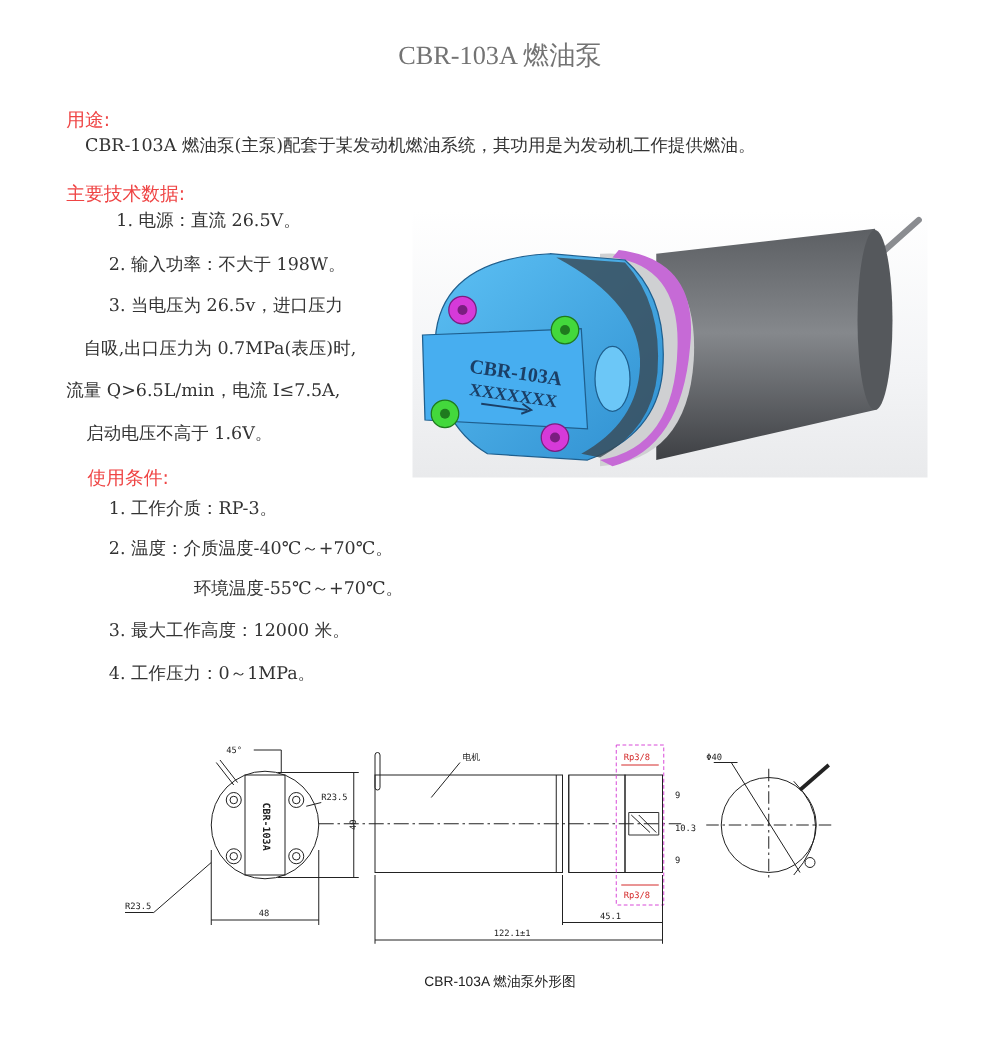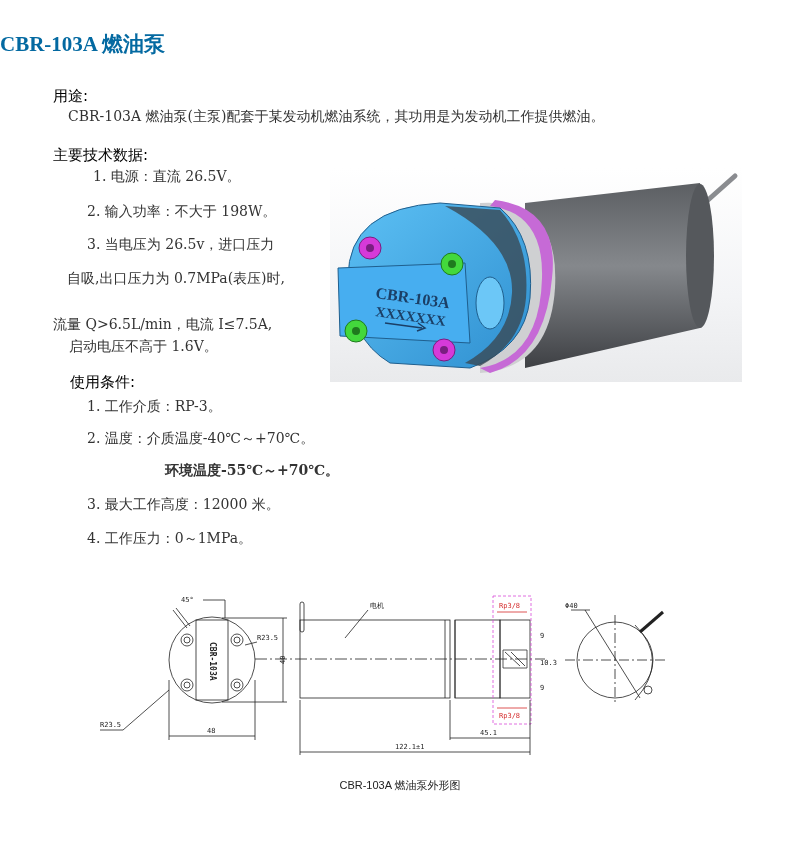--- a/index.html
+++ b/index.html
@@ -1,44 +1,44 @@
 <!DOCTYPE html>
 <html><head>
 <meta charset="utf-8">
 <style>
   html,body{margin:0;padding:0;background:#ffffff;}
   body{width:800px;height:847px;position:relative;overflow:hidden;font-family:"DejaVu Serif","Liberation Serif",serif;color:#1a1a1a;}
   .abs{position:absolute;}
-  .title{left:0;width:800px;top:30px;text-align:left;font-family:"Liberation Serif",serif;font-weight:bold;font-size:21px;color:#0369a1;}
-  .h{font-family:"DejaVu Sans","Liberation Sans",sans-serif;font-size:15px;color:#000000;}
+  .title{left:0;width:800px;top:30px;text-align:center;font-family:"Liberation Serif",serif;font-weight:normal;font-size:21px;color:#737373;}
+  .h{font-family:"DejaVu Sans","Liberation Sans",sans-serif;font-size:15px;color:#ef4444;}
   .p{font-family:"DejaVu Serif","Liberation Serif",serif;font-size:14px;color:#333;white-space:nowrap;}
   .photo{left:330px;top:168px;width:412px;height:214px;background:linear-gradient(180deg,#ffffff 0%,#f3f4f6 60%,#e9eaec 100%);}
   .drawing{left:95px;top:590px;width:620px;height:180px;}
   .caption{left:0;width:800px;top:778px;text-align:center;font-family:Liberation Sans, sans-serif;font-size:11px;color:#222;}
 </style>
 </head>
 <body>
 
 <div class="abs title">CBR-103A 燃油泵</div>
 
 <div class="abs h" style="left:53px;top:87px;">用途:</div>
 <div class="abs p" style="left:53px;top:108px;margin-left:15px;">CBR-103A 燃油泵(主泵)配套于某发动机燃油系统，其功用是为发动机工作提供燃油。</div>
 
 <div class="abs h" style="left:53px;top:146px;">主要技术数据:</div>
 <div class="abs p" style="left:93px;top:168px;">1. 电源：直流 26.5V。</div>
 <div class="abs p" style="left:87px;top:203px;">2.  输入功率：不大于 198W。</div>
 <div class="abs p" style="left:87px;top:236px;">3.  当电压为 26.5v，进口压力</div>
 <div class="abs p" style="left:67px;top:270px;">自吸,出口压力为 0.7MPa(表压)时,</div>
-<div class="abs p" style="left:53px;top:316px;">流量  Q&gt;6.5L/min，电流 I≤7.5A,</div>
+<div class="abs p" style="left:53px;top:304px;">流量  Q&gt;6.5L/min，电流 I≤7.5A,</div>
 <div class="abs p" style="left:53px;top:338px;margin-left:16px;">启动电压不高于 1.6V。</div>
 
 <div class="abs h" style="left:70px;top:373px;">使用条件:</div>
 <div class="abs p" style="left:87px;top:398px;">1.  工作介质：RP-3。</div>
 <div class="abs p" style="left:87px;top:430px;">2.  温度：介质温度-40℃～+70℃。</div>
-<div class="abs p" style="left:165px;top:462px;font-weight:bold;">环境温度-55℃～+70℃。</div>
+<div class="abs p" style="left:155px;top:462px;">环境温度-55℃～+70℃。</div>
 <div class="abs p" style="left:87px;top:496px;">3.  最大工作高度：12000 米。</div>
 <div class="abs p" style="left:87px;top:530px;">4.  工作压力：0～1MPa。</div>
 
 <div class="abs photo">
   <svg width="412" height="214" viewBox="0 0 412 214">
     <defs>
       <linearGradient id="motorG" x1="0" y1="0" x2="0" y2="1">
         <stop offset="0" stop-color="#5c5f63"></stop>
           <stop offset="0.45" stop-color="#85888c"></stop>
           <stop offset="1" stop-color="#3e4044"></stop>

